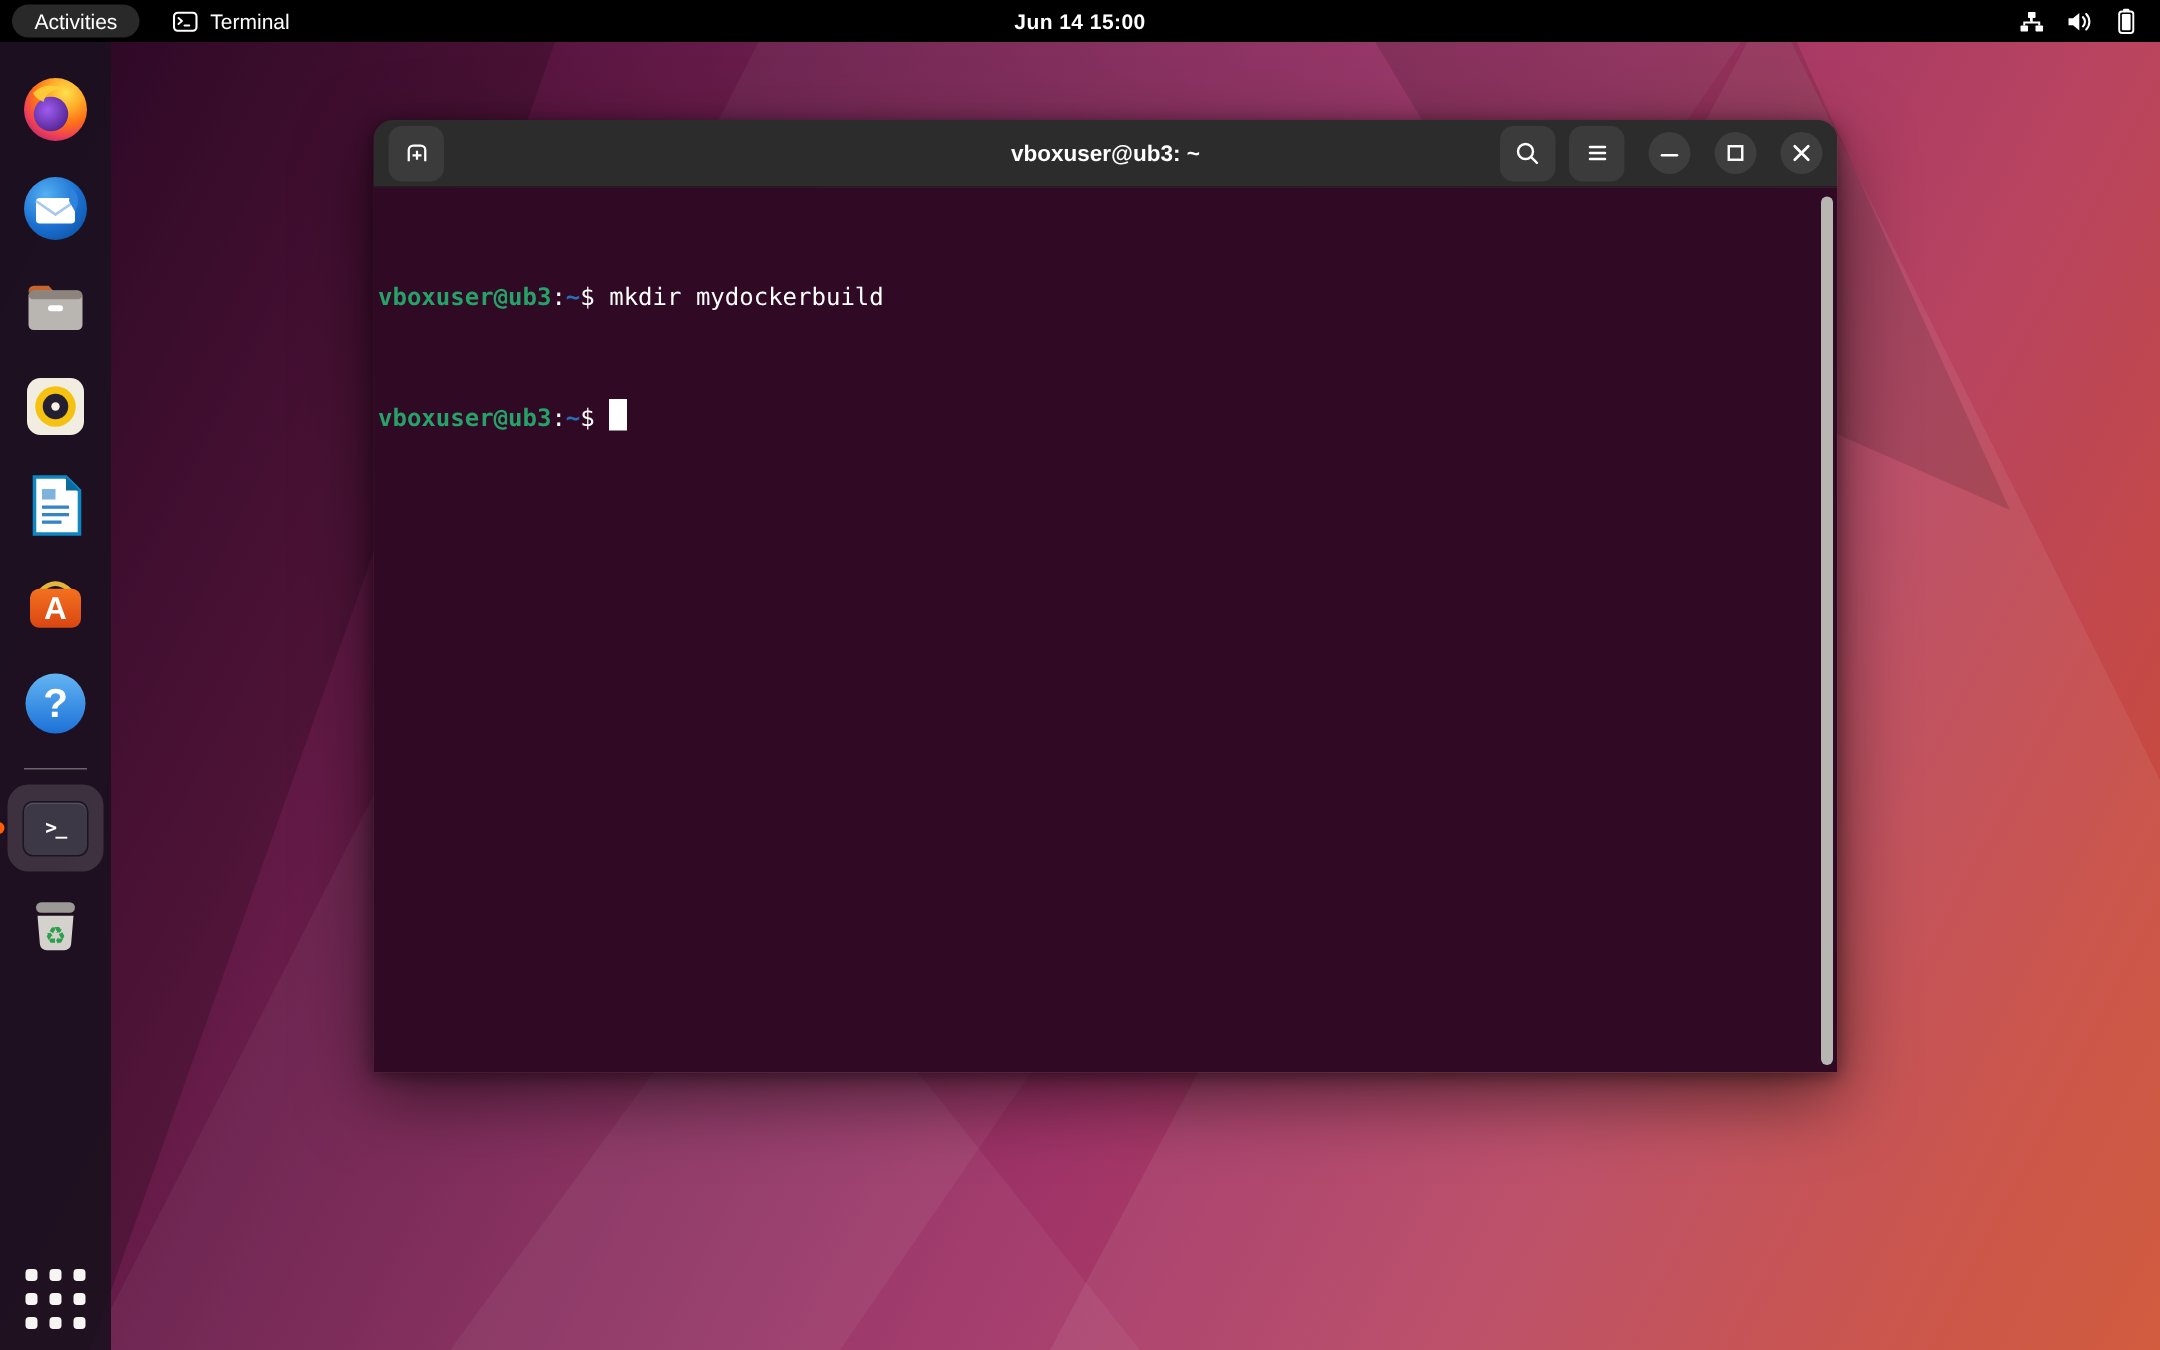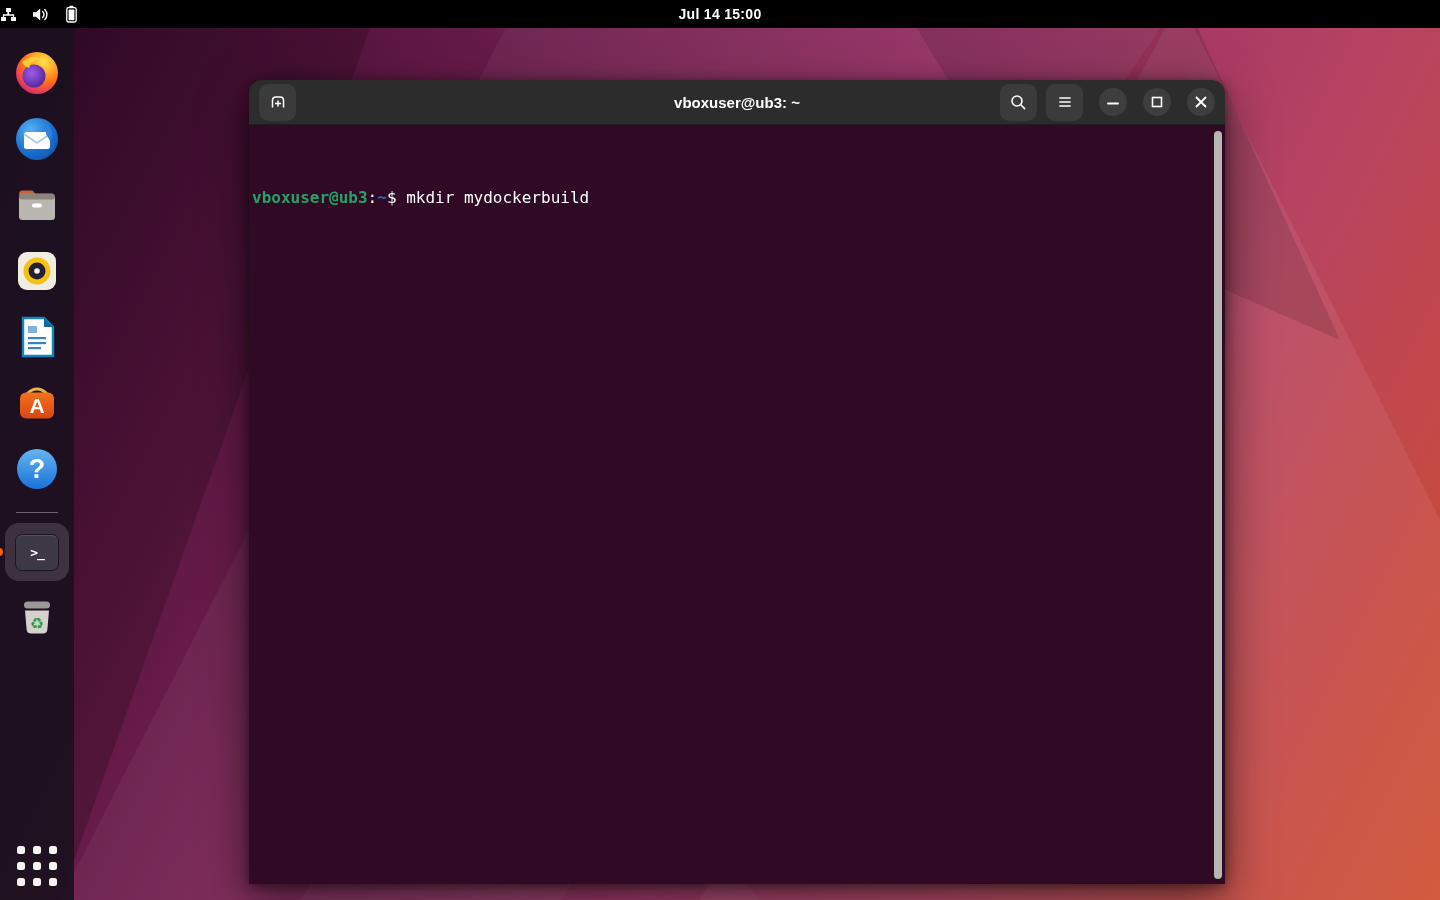--- a/index.html
+++ b/index.html
@@ -54,21 +54,21 @@
   .dock-item.active::before{content:"";position:absolute;left:-10px;top:50%;transform:translateY(-50%);
     width:8px;height:8px;border-radius:50%;background:var(--running-dot);}
   .term-glyph{width:44px;height:37px;border-radius:7px;background:#3d3846;border:1px solid #191622;
     box-shadow:inset 0 1px 0 rgba(255,255,255,0.12);display:flex;align-items:center;justify-content:center;
     color:#fff;font-family:"DejaVu Sans Mono",monospace;font-weight:bold;font-size:13px;letter-spacing:-1px;}
   .show-apps{margin-top:auto;margin-bottom:14px;display:grid;grid-template-columns:repeat(3,8px);
     grid-template-rows:repeat(3,8px);gap:8px;cursor:pointer;}
   .show-apps i{display:block;width:8px;height:8px;border-radius:2.5px;background:#f6f5f4;}
 
   
-  .window{position:absolute;left:249px;top:80px;width:976px;height:804px;border-radius:13px 13px 0 0;
+  .window{position:absolute;left:249px;top:80px;width:976px;height:635px;border-radius:13px 13px 0 0;
     overflow:hidden;box-shadow:0 16px 48px rgba(0,0,0,0.55),0 2px 12px rgba(0,0,0,0.45);z-index:30;}
   .headerbar{height:45px;background:var(--headerbar-bg);border-bottom:1px solid #1f1e1e;
     display:flex;align-items:center;position:relative;padding:0 10px;}
   .hb-btn{width:37px;height:37px;border-radius:9px;background:var(--headerbar-button-bg);border:none;
     display:flex;align-items:center;justify-content:center;cursor:pointer;}
   .hb-btn svg{display:block;}
   .window-title{position:absolute;left:50%;transform:translateX(-50%);color:#ffffff;
     font-size:15px;font-weight:700;white-space:nowrap;}
   .hb-right{margin-left:auto;display:flex;align-items:center;gap:9px;}
   .wc-btn{width:28px;height:28px;border-radius:50%;background:var(--window-control-bg);border:none;
@@ -92,21 +92,34 @@
 
   <div class="wallpaper">
     <div class="facet f3"></div>
     <div class="facet f1"></div>
     <div class="facet f2"></div>
     <div class="facet f4"></div>
     <div class="facet f5"></div>
   </div>
 
   <header class="topbar">
-    <button class="clock">Jul 14 15:00</button>
+    <div class="topbar-left">
+      <button class="activities">Activities</button>
+      <div class="focused-app">
+        <span>
+          <svg width="17" height="15" viewBox="0 0 17 15" fill="none">
+            <rect x="1" y="1.5" width="15" height="12" rx="2.5" stroke="#ffffff" stroke-width="1.4"></rect>
+            <path d="M4 5 L6.3 7 L4 9" stroke="#ffffff" stroke-width="1.3" stroke-linecap="round" stroke-linejoin="round"></path>
+            <path d="M8 10 h3.2" stroke="#ffffff" stroke-width="1.3" stroke-linecap="round"></path>
+          </svg>
+        </span>
+        <span>Terminal</span>
+      </div>
+    </div>
+    <button class="clock">Jun 14 15:00</button>
     <div class="topbar-right">
       <span>
         <svg width="17" height="15" viewBox="0 0 17 15" fill="#ffffff">
           <rect x="6" y="1" width="5" height="4" rx="0.5"></rect>
           <rect x="1" y="10" width="5" height="4" rx="0.5"></rect>
           <rect x="11" y="10" width="5" height="4" rx="0.5"></rect>
           <path d="M8 5 v2.2 M3.5 10 V8 h10 v2 M8.5 5 v3" stroke="#ffffff" stroke-width="1.3" fill="none"></path>
         </svg>
       </span>
       <span>
@@ -298,17 +311,18 @@
         <button class="wc-btn" title="Close">
           <svg width="28" height="28" viewBox="0 0 28 28" fill="none">
             <path d="M9.5 9.5 L18.5 18.5 M18.5 9.5 L9.5 18.5" stroke="#ffffff" stroke-width="1.8" stroke-linecap="round"></path>
           </svg>
         </button>
       </div>
     </div>
 
     <div class="terminal-body">
       <div class="t-line"><span class="t-user">vboxuser@ub3</span><span class="t-sep">:</span><span class="t-path">~</span><span class="t-dollar">$ </span><span class="t-cmd">mkdir mydockerbuild</span></div>
+      <div class="t-line"><span class="t-user">vboxuser@ub3</span><span class="t-sep">:</span><span class="t-path">~</span><span class="t-dollar">$ </span><span class="cursor"></span></div>
       <div class="t-scrollbar"></div>
     </div>
   </section>
 
 </div>
 
 </body></html>

